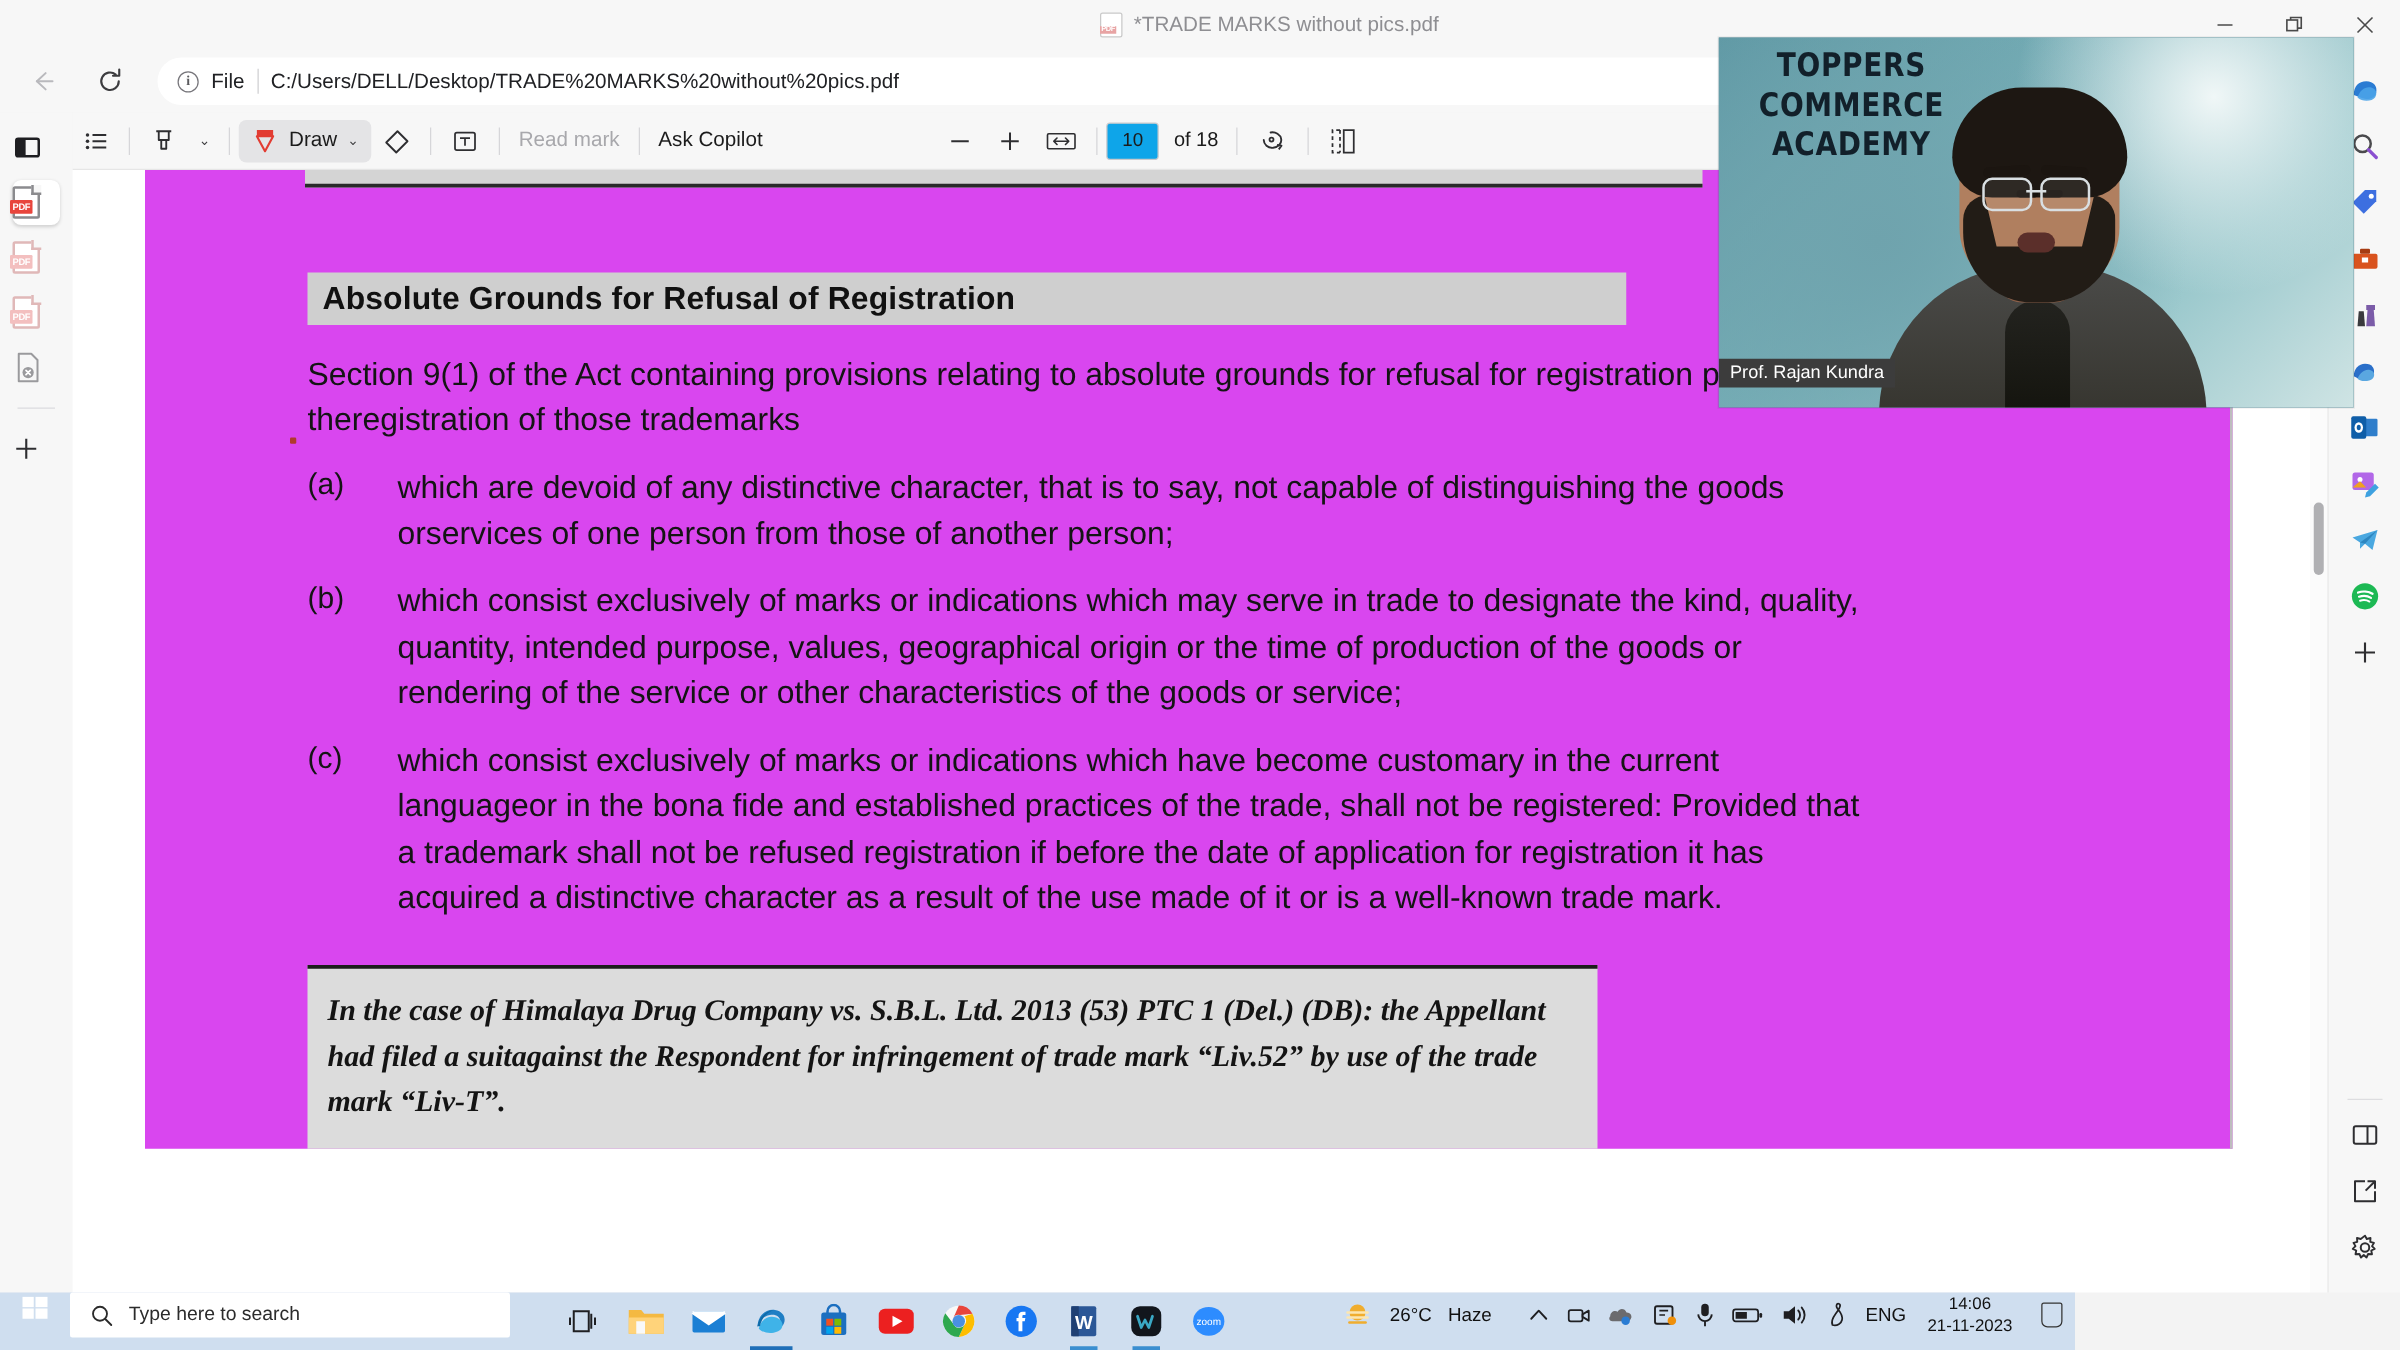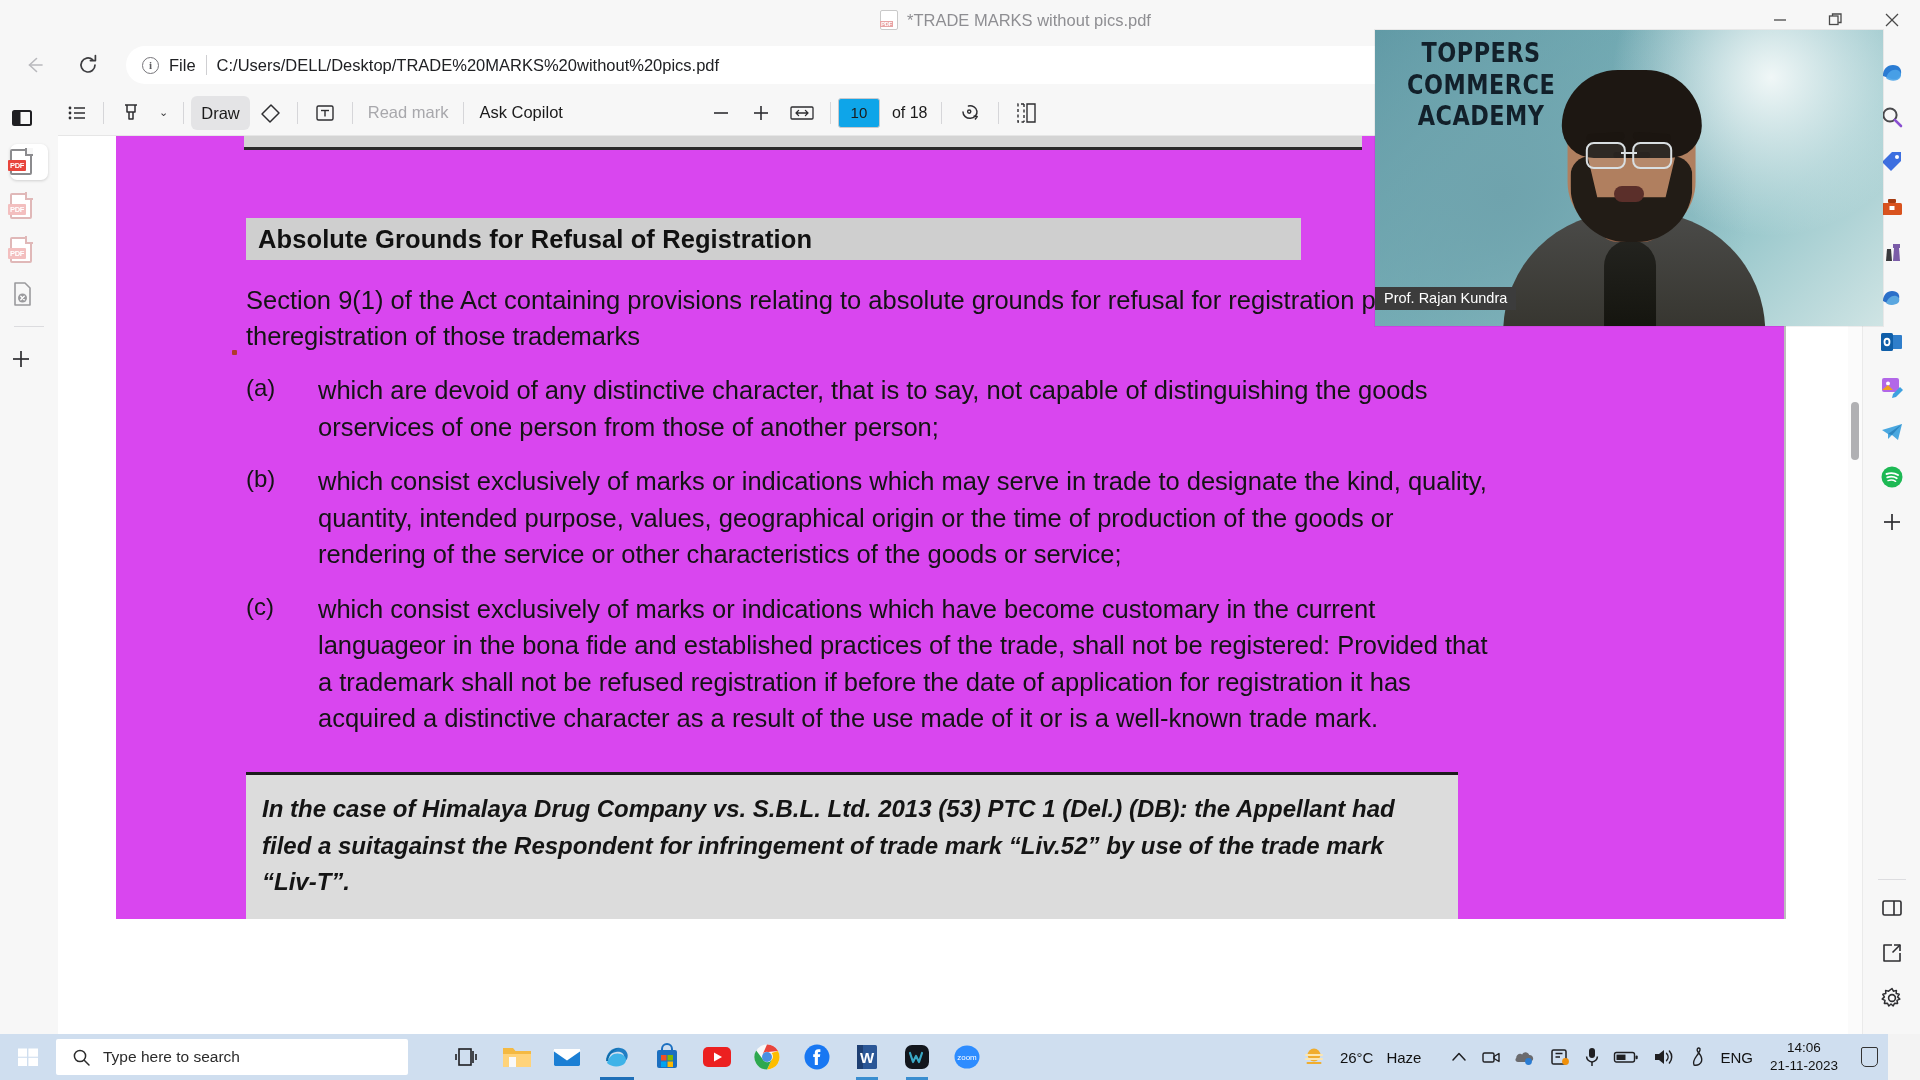--- a/index.html
+++ b/index.html
@@ -73,21 +73,21 @@
   }
   .tb-item {
     height: 34px; display: flex; align-items: center; justify-content:center;
     padding: 0 8px; border-radius: 5px; gap: 6px;
   }
   .tb-sep { width: 1px; height: 22px; background: #d6d6d9; margin: 0 7px; }
   .tb-label { font-size: 16.5px; color: #1b1b1b; white-space: nowrap; }
   .tb-label.dim { color: #a8a8ac; }
   .tb-draw {
     background: #e4e4e6; border-radius: 6px; height: 34px;
-    display:flex; align-items:center; padding: 0 10px; gap: 8px; flex-direction: column;
+    display:flex; align-items:center; padding: 0 10px; gap: 8px;
   }
   .chev { font-size: 11px; color: #3a3a3c; }
   .pagebox {
     width: 42px; height: 30px; background: #0ea5e9; border: 1px solid #c9c9cc;
     border-radius: 3px; display: flex; align-items: center; justify-content: center;
     font-size: 15px; color: #1b1b1b;
   }
   .pageof { font-size: 16px; color: #1b1b1b; margin-left: 12px; }
 
   
@@ -153,23 +153,24 @@
     font-size: 25.5px; line-height: 1.42; color: #141414;
   }
   .list-item {
     display: flex; margin: 18px 0 0 130px; width: 1250px;
   }
   .li-mark {
     width: 72px; flex: 0 0 72px; font-size: 24px; color: #141414; padding-top: 2px;
   }
   .li-text { font-size: 25.5px; line-height: 1.43; color: #141414; flex: 1; }
   .quote-box {
-    margin: 36px 0 0 130px; width: 1212px;
+    margin: 36px 0 0 130px; width: 1032px;
     background: #dcdcdc; border-top: 3px solid #1c1c1c;
     padding: 16px 21px 18px 16px;
+    font-family: Liberation Serif, serif;
   }
   .quote-box p {
     font-size: 24px; font-style: italic; font-weight: 600;
     line-height: 1.52; color: #141414;
   }
 
   
   .vscroll {
     position: absolute; right: 0; top: 136px; width: 14px; height: 898px;
     background: #fbfbfb;
@@ -275,22 +276,22 @@
   .p-brow-r { left: 50%; transform: translateX(10%) rotate(4deg); }
 
   .namechip {
     position: absolute; left: 0px; bottom: 16px;
     background: #3c3c3c; color: #fff; font-size: 14.5px;
     padding: 3px 9px 4px 9px;
   }
 
   
   .taskbar {
-    position: absolute; left: 0; bottom: 0; width: 1888px; height: 46px;
-    background: #cfdeef; display: flex; align-items: center;
+    position: absolute; left: 0; bottom: 0; width: 1660px; height: 46px;
+    background: #cfdeef; display: flex; align-items: flex-start;
   }
   .tb-start { width: 56px; display: flex; align-items: center; justify-content: center; }
   .searchbox {
     width: 352px; height: 36px; background: #ffffff;
     display: flex; align-items: center; gap: 12px; padding-left: 16px;
     border-radius: 2px;
   }
   .searchbox span { font-size: 15.5px; color: #2b2b2b; }
   .tb-apps { display: flex; align-items: center; gap: 4px; margin-left: 36px; }
   .app-ico {

